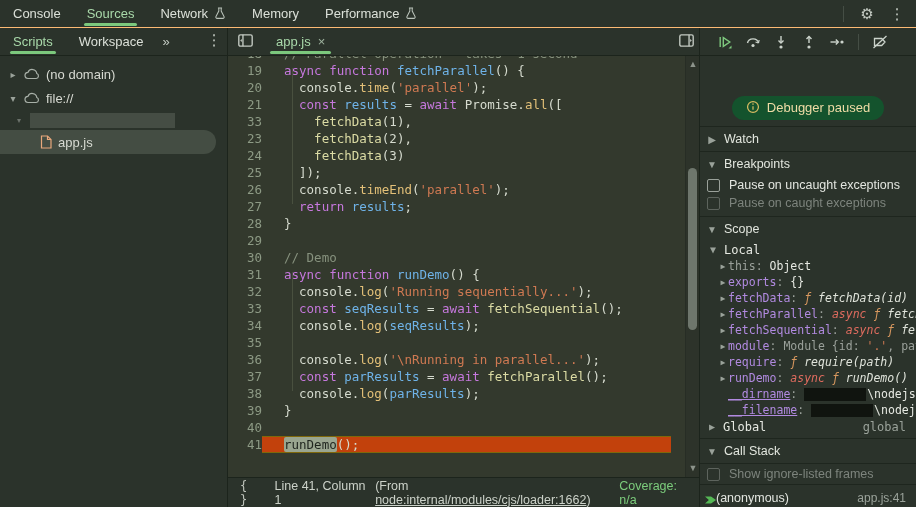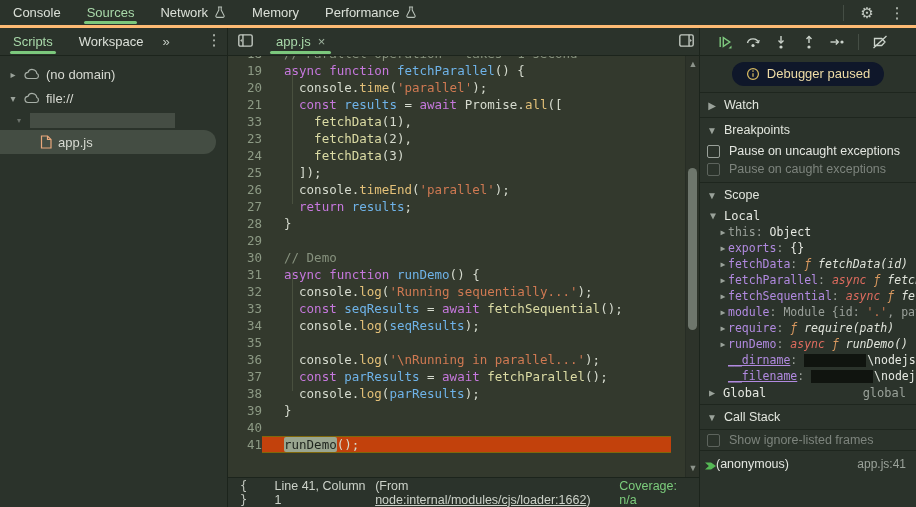--- a/index.html
+++ b/index.html
@@ -1,20 +1,20 @@
 <!DOCTYPE html>
 <html><head>
 <meta charset="utf-8">
 <style>
   * { margin:0; padding:0; box-sizing:border-box; }
   body { background:#111; font-family:"Liberation Sans", sans-serif; }
   .app { position:relative; width:916px; height:507px; background:#2b332b; color:#dbe0d8; overflow:hidden; font-size:13px; }
 
   
-  .topbar { height:28px; display:flex; align-items:stretch; border-bottom:3px solid #fdba74; }
+  .topbar { height:28px; display:flex; align-items:stretch; border-bottom:1px solid #fdba74; }
   .tabs { display:flex; }
   .tab { display:flex; align-items:center; gap:6px; padding:0 13px; color:#dbe0d8; cursor:default; position:relative; }
   .tab.active { color:#a9d9aa; }
   .tab.active::after { content:""; position:absolute; left:10px; right:10px; bottom:1px; height:3px; border-radius:2px; background:#7cc87d; }
   .top-actions { margin-left:auto; display:flex; align-items:center; gap:4px; padding-right:6px; }
   .vsep { width:1px; height:16px; background:#454e45; margin:0 6px; }
   .icon-btn { width:26px; height:24px; display:flex; align-items:center; justify-content:center; color:#c3cac2; font-size:15px; border-radius:4px; }
   .beaker svg, .small-svg { display:block; }
 
   
@@ -60,21 +60,21 @@
   
   .statusbar { height:30px; border-top:1px solid #1c241c; display:flex; align-items:center; gap:8px; padding:0 8px; font-size:12.5px; color:#ccd2c9; background:#2b332b; }
   .braces-btn { font-family:"DejaVu Sans Mono", monospace; color:#c0c6bd; padding:0 4px; font-size:12px; letter-spacing:1px; }
   .statusbar a { color:#ccd2c9; text-decoration:underline; }
   .coverage { color:#7ccd7c; margin-left:6px; }
 
   
   .debug-toolbar { height:28px; border-bottom:1px solid #1c241c; display:flex; align-items:center; gap:2px; padding-left:12px; }
   .dbg-btn { width:26px; height:24px; display:flex; align-items:center; justify-content:center; border-radius:4px; }
   .banner-row { padding:6px 0 6px; display:flex; justify-content:center; }
-  .banner { display:flex; align-items:flex-end; gap:7px; background:#0f172a; color:#efdca6; border-radius:13px; padding:4px 14px 5px; font-size:13px; }
+  .banner { display:flex; align-items:flex-start; gap:7px; background:#14532d; color:#efdca6; border-radius:13px; padding:4px 14px 5px; font-size:13px;margin-top:34px; }
   .divider { height:1px; background:#1e261e; }
   .sec-header { height:24px; display:flex; align-items:center; gap:7px; padding-left:7px; color:#e2e6de; font-size:12.5px; }
   .sec-header .tri, .tri { color:#9aa29a; font-size:10px; width:10px; text-align:center; }
   .chk-row { height:18px; display:flex; align-items:center; gap:9px; padding-left:7px; color:#e3e6e0; }
   .chk { width:13px; height:13px; border:1px solid #9aa19a; border-radius:2px; flex:none; }
   .chk-row.dim { color:#7d847d; } .chk-row.dim .chk { border-color:#5d645d; }
   .scope-sub { height:17px; display:flex; align-items:center; gap:6px; padding-left:8px; font-family:"DejaVu Sans Mono", monospace; font-size:12px; color:#e6e9e2; }
   .scope-row { height:16px; display:flex; align-items:center; padding-left:18px; font-family:"DejaVu Sans Mono", monospace; font-size:11.5px; white-space:pre; overflow:hidden; }
   .scope-row .tri { font-size:8px; width:10px; flex:none; }
   .nm-purple{color:#b18ae0} .nm-gray{color:#9aa09a} .nm-u{text-decoration:underline}

